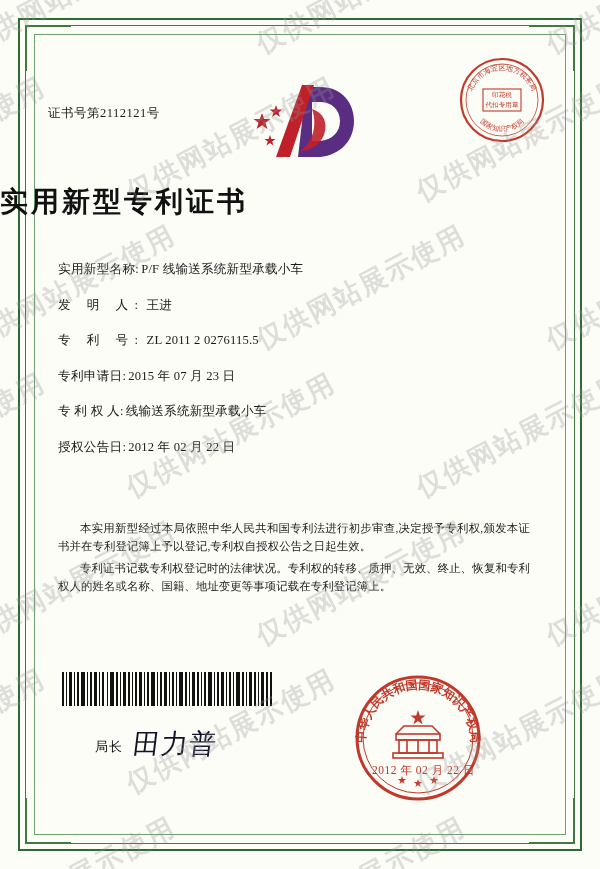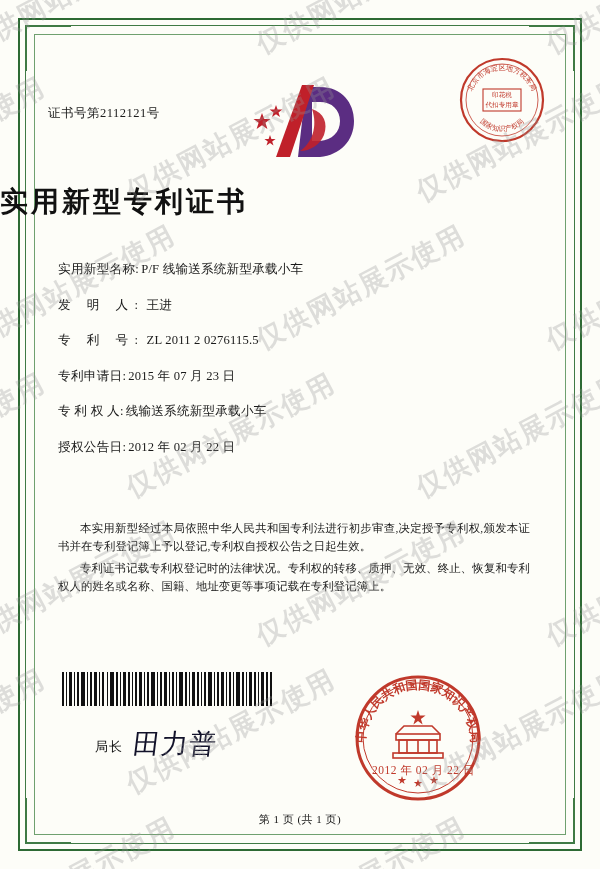--- a/index.html
+++ b/index.html
@@ -408,21 +408,20 @@
 
       <g fill="#c0392b">
         <polygon points="50,104 51,107 54.2,107 51.6,108.9 52.6,112 50,110.1 47.4,112 48.4,108.9 45.8,107 49,107"></polygon>
         <polygon points="66,107 67,110 70.2,110 67.6,111.9 68.6,115 66,113.1 63.4,115 64.4,111.9 61.8,110 65,110"></polygon>
         <polygon points="82,104 83,107 86.2,107 83.6,108.9 84.6,112 82,110.1 79.4,112 80.4,108.9 77.8,107 81,107"></polygon>
       </g>
     </svg>
   </div>
   <div class="seal-date">2012 年 02 月 22 日</div>
 
-  <div class="page-footer">第 1 页 (共 1 页)</div>
 </div>
 
 <div id="watermark">
     <div class="wm-text" style="left: -40px; top: 30px; transform: rotate(-28deg); color: rgba(150, 150, 150, 0.3);">仅供网站展示使用</div>
     <div class="wm-text" style="left: 250px; top: 30px; transform: rotate(-28deg); color: rgba(150, 150, 150, 0.3);">仅供网站展示使用</div>
     <div class="wm-text" style="left: 540px; top: 30px; transform: rotate(-28deg); color: rgba(150, 150, 150, 0.3);">仅供网站展示使用</div>
     <div class="wm-text" style="left: -170px; top: 178px; transform: rotate(-28deg); color: rgba(150, 150, 150, 0.3);">仅供网站展示使用</div>
     <div class="wm-text" style="left: 120px; top: 178px; transform: rotate(-28deg); color: rgba(150, 150, 150, 0.3);">仅供网站展示使用</div>
     <div class="wm-text" style="left: 410px; top: 178px; transform: rotate(-28deg); color: rgba(150, 150, 150, 0.3);">仅供网站展示使用</div>
     <div class="wm-text" style="left: -40px; top: 326px; transform: rotate(-28deg); color: rgba(150, 150, 150, 0.3);">仅供网站展示使用</div>

